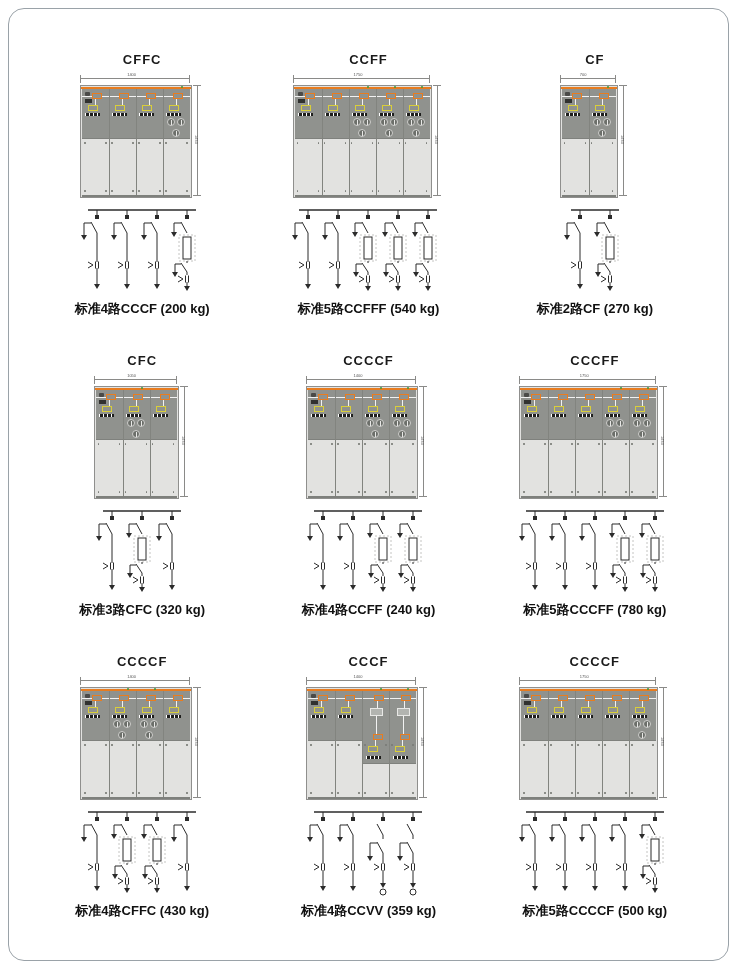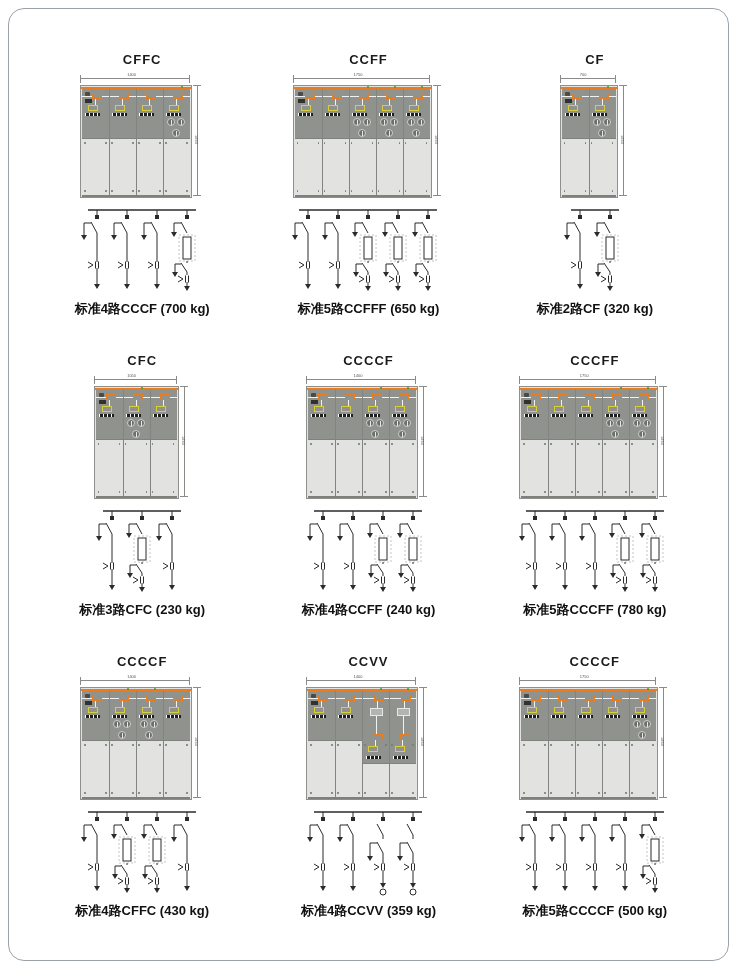--- a/index.html
+++ b/index.html
@@ -162,21 +162,21 @@
           <line x1="106" y1="62" x2="100" y2="62" stroke="#2b2b2b" stroke-width="1"></line>
           <line x1="100" y1="62" x2="100" y2="70" stroke="#2b2b2b" stroke-width="1"></line>
           <polygon points="97,70 103,70 100,75" fill="#2b2b2b"></polygon>
           <line x1="112" y1="70" x2="112" y2="73" stroke="#2b2b2b" stroke-width="1"></line>
           <polyline points="103,74 108,77 103,80" fill="none" stroke="#2b2b2b" stroke-width="1"></polyline>
           <line x1="110.5" y1="73.5" x2="110.5" y2="80.5" stroke="#2b2b2b" stroke-width="1"></line>
           <line x1="113.5" y1="73.5" x2="113.5" y2="80.5" stroke="#2b2b2b" stroke-width="1"></line>
           <line x1="112" y1="80" x2="112" y2="84" stroke="#2b2b2b" stroke-width="1"></line>
           <polygon points="109,84 115,84 112,89" fill="#2b2b2b"></polygon>
         </svg>
-        <div class="unit-caption">标准4路CCCF (700 kg)</div>
+        <div class="unit-caption">标准4路CCCF (200 kg)</div>
       </div>
       <div class="cell">
         <div class="unit-title">CCFF</div>
         <div class="cab-wrap" style="width: 151px; height: 125px;">
           <div class="abs dim-line" style="left: 0px; top: 5px; width: 137px; height: 1px; background: rgb(138, 138, 136);"></div>
           <div class="abs" style="left: 0px; top: 2px; width: 1px; height: 8px; background: rgb(138, 138, 136);"></div>
           <div class="abs" style="left: 136px; top: 2px; width: 1px; height: 8px; background: rgb(138, 138, 136);"></div>
           <div class="abs dim-label" style="left: 60.5px; top: 0px;">1750</div>
           <div class="abs" style="left: 144px; top: 12px; width: 1px; height: 111px; background: rgb(138, 138, 136);"></div>
           <div class="abs" style="left: 140px; top: 12px; width: 8px; height: 1px; background: rgb(138, 138, 136);"></div>
@@ -350,21 +350,21 @@
           <line x1="136" y1="62" x2="130" y2="62" stroke="#2b2b2b" stroke-width="1"></line>
           <line x1="130" y1="62" x2="130" y2="70" stroke="#2b2b2b" stroke-width="1"></line>
           <polygon points="127,70 133,70 130,75" fill="#2b2b2b"></polygon>
           <line x1="142" y1="70" x2="142" y2="73" stroke="#2b2b2b" stroke-width="1"></line>
           <polyline points="133,74 138,77 133,80" fill="none" stroke="#2b2b2b" stroke-width="1"></polyline>
           <line x1="140.5" y1="73.5" x2="140.5" y2="80.5" stroke="#2b2b2b" stroke-width="1"></line>
           <line x1="143.5" y1="73.5" x2="143.5" y2="80.5" stroke="#2b2b2b" stroke-width="1"></line>
           <line x1="142" y1="80" x2="142" y2="84" stroke="#2b2b2b" stroke-width="1"></line>
           <polygon points="139,84 145,84 142,89" fill="#2b2b2b"></polygon>
         </svg>
-        <div class="unit-caption">标准5路CCFFF (650 kg)</div>
+        <div class="unit-caption">标准5路CCFFF (540 kg)</div>
       </div>
       <div class="cell">
         <div class="unit-title">CF</div>
         <div class="cab-wrap" style="width: 70px; height: 125px;">
           <div class="abs dim-line" style="left: 0px; top: 5px; width: 56px; height: 1px; background: rgb(138, 138, 136);"></div>
           <div class="abs" style="left: 0px; top: 2px; width: 1px; height: 8px; background: rgb(138, 138, 136);"></div>
           <div class="abs" style="left: 55px; top: 2px; width: 1px; height: 8px; background: rgb(138, 138, 136);"></div>
           <div class="abs dim-label" style="left: 20px; top: 0px;">700</div>
           <div class="abs" style="left: 63px; top: 12px; width: 1px; height: 111px; background: rgb(138, 138, 136);"></div>
           <div class="abs" style="left: 59px; top: 12px; width: 8px; height: 1px; background: rgb(138, 138, 136);"></div>
@@ -435,21 +435,21 @@
           <line x1="46" y1="62" x2="40" y2="62" stroke="#2b2b2b" stroke-width="1"></line>
           <line x1="40" y1="62" x2="40" y2="70" stroke="#2b2b2b" stroke-width="1"></line>
           <polygon points="37,70 43,70 40,75" fill="#2b2b2b"></polygon>
           <line x1="52" y1="70" x2="52" y2="73" stroke="#2b2b2b" stroke-width="1"></line>
           <polyline points="43,74 48,77 43,80" fill="none" stroke="#2b2b2b" stroke-width="1"></polyline>
           <line x1="50.5" y1="73.5" x2="50.5" y2="80.5" stroke="#2b2b2b" stroke-width="1"></line>
           <line x1="53.5" y1="73.5" x2="53.5" y2="80.5" stroke="#2b2b2b" stroke-width="1"></line>
           <line x1="52" y1="80" x2="52" y2="84" stroke="#2b2b2b" stroke-width="1"></line>
           <polygon points="49,84 55,84 52,89" fill="#2b2b2b"></polygon>
         </svg>
-        <div class="unit-caption">标准2路CF (320 kg)</div>
+        <div class="unit-caption">标准2路CF (270 kg)</div>
       </div>
       <div class="cell">
         <div class="unit-title">CFC</div>
         <div class="cab-wrap" style="width: 97px; height: 125px;">
           <div class="abs dim-line" style="left: 0px; top: 5px; width: 83px; height: 1px; background: rgb(138, 138, 136);"></div>
           <div class="abs" style="left: 0px; top: 2px; width: 1px; height: 8px; background: rgb(138, 138, 136);"></div>
           <div class="abs" style="left: 82px; top: 2px; width: 1px; height: 8px; background: rgb(138, 138, 136);"></div>
           <div class="abs dim-label" style="left: 33.5px; top: 0px;">1050</div>
           <div class="abs" style="left: 90px; top: 12px; width: 1px; height: 111px; background: rgb(138, 138, 136);"></div>
           <div class="abs" style="left: 86px; top: 12px; width: 8px; height: 1px; background: rgb(138, 138, 136);"></div>
@@ -543,21 +543,21 @@
           <line x1="76" y1="21" x2="69" y2="21" stroke="#2b2b2b" stroke-width="1"></line>
           <line x1="69" y1="21" x2="69" y2="33" stroke="#2b2b2b" stroke-width="1"></line>
           <polygon points="66,33 72,33 69,38" fill="#2b2b2b"></polygon>
           <line x1="82" y1="31" x2="82" y2="60" stroke="#2b2b2b" stroke-width="1"></line>
           <polyline points="73,60 78,63 73,66" fill="none" stroke="#2b2b2b" stroke-width="1"></polyline>
           <line x1="80.5" y1="59.5" x2="80.5" y2="66.5" stroke="#2b2b2b" stroke-width="1"></line>
           <line x1="83.5" y1="59.5" x2="83.5" y2="66.5" stroke="#2b2b2b" stroke-width="1"></line>
           <line x1="82" y1="66" x2="82" y2="82" stroke="#2b2b2b" stroke-width="1"></line>
           <polygon points="79,82 85,82 82,87" fill="#2b2b2b"></polygon>
         </svg>
-        <div class="unit-caption">标准3路CFC (230 kg)</div>
+        <div class="unit-caption">标准3路CFC (320 kg)</div>
       </div>
       <div class="cell">
         <div class="unit-title">CCCCF</div>
         <div class="cab-wrap" style="width: 124px; height: 125px;">
           <div class="abs dim-line" style="left: 0px; top: 5px; width: 110px; height: 1px; background: rgb(138, 138, 136);"></div>
           <div class="abs" style="left: 0px; top: 2px; width: 1px; height: 8px; background: rgb(138, 138, 136);"></div>
           <div class="abs" style="left: 109px; top: 2px; width: 1px; height: 8px; background: rgb(138, 138, 136);"></div>
           <div class="abs dim-label" style="left: 47px; top: 0px;">1400</div>
           <div class="abs" style="left: 117px; top: 12px; width: 1px; height: 111px; background: rgb(138, 138, 136);"></div>
           <div class="abs" style="left: 113px; top: 12px; width: 8px; height: 1px; background: rgb(138, 138, 136);"></div>
@@ -1013,21 +1013,21 @@
           <line x1="112" y1="31" x2="112" y2="60" stroke="#2b2b2b" stroke-width="1"></line>
           <polyline points="103,60 108,63 103,66" fill="none" stroke="#2b2b2b" stroke-width="1"></polyline>
           <line x1="110.5" y1="59.5" x2="110.5" y2="66.5" stroke="#2b2b2b" stroke-width="1"></line>
           <line x1="113.5" y1="59.5" x2="113.5" y2="66.5" stroke="#2b2b2b" stroke-width="1"></line>
           <line x1="112" y1="66" x2="112" y2="82" stroke="#2b2b2b" stroke-width="1"></line>
           <polygon points="109,82 115,82 112,87" fill="#2b2b2b"></polygon>
         </svg>
         <div class="unit-caption">标准4路CFFC (430 kg)</div>
       </div>
       <div class="cell">
-        <div class="unit-title">CCVV</div>
+        <div class="unit-title">CCCF</div>
         <div class="cab-wrap" style="width: 124px; height: 125px;">
           <div class="abs dim-line" style="left: 0px; top: 5px; width: 110px; height: 1px; background: rgb(138, 138, 136);"></div>
           <div class="abs" style="left: 0px; top: 2px; width: 1px; height: 8px; background: rgb(138, 138, 136);"></div>
           <div class="abs" style="left: 109px; top: 2px; width: 1px; height: 8px; background: rgb(138, 138, 136);"></div>
           <div class="abs dim-label" style="left: 47px; top: 0px;">1400</div>
           <div class="abs" style="left: 117px; top: 12px; width: 1px; height: 111px; background: rgb(138, 138, 136);"></div>
           <div class="abs" style="left: 113px; top: 12px; width: 8px; height: 1px; background: rgb(138, 138, 136);"></div>
           <div class="abs" style="left: 113px; top: 122px; width: 8px; height: 1px; background: rgb(138, 138, 136);"></div>
           <div class="abs dim-label" style="left: 118px; top: 61.5px; transform: rotate(90deg); transform-origin: 0px 0px;">1450</div>
           <div class="cab-body" style="left: 0px; top: 12px; width: 110px; height: 111px;">

